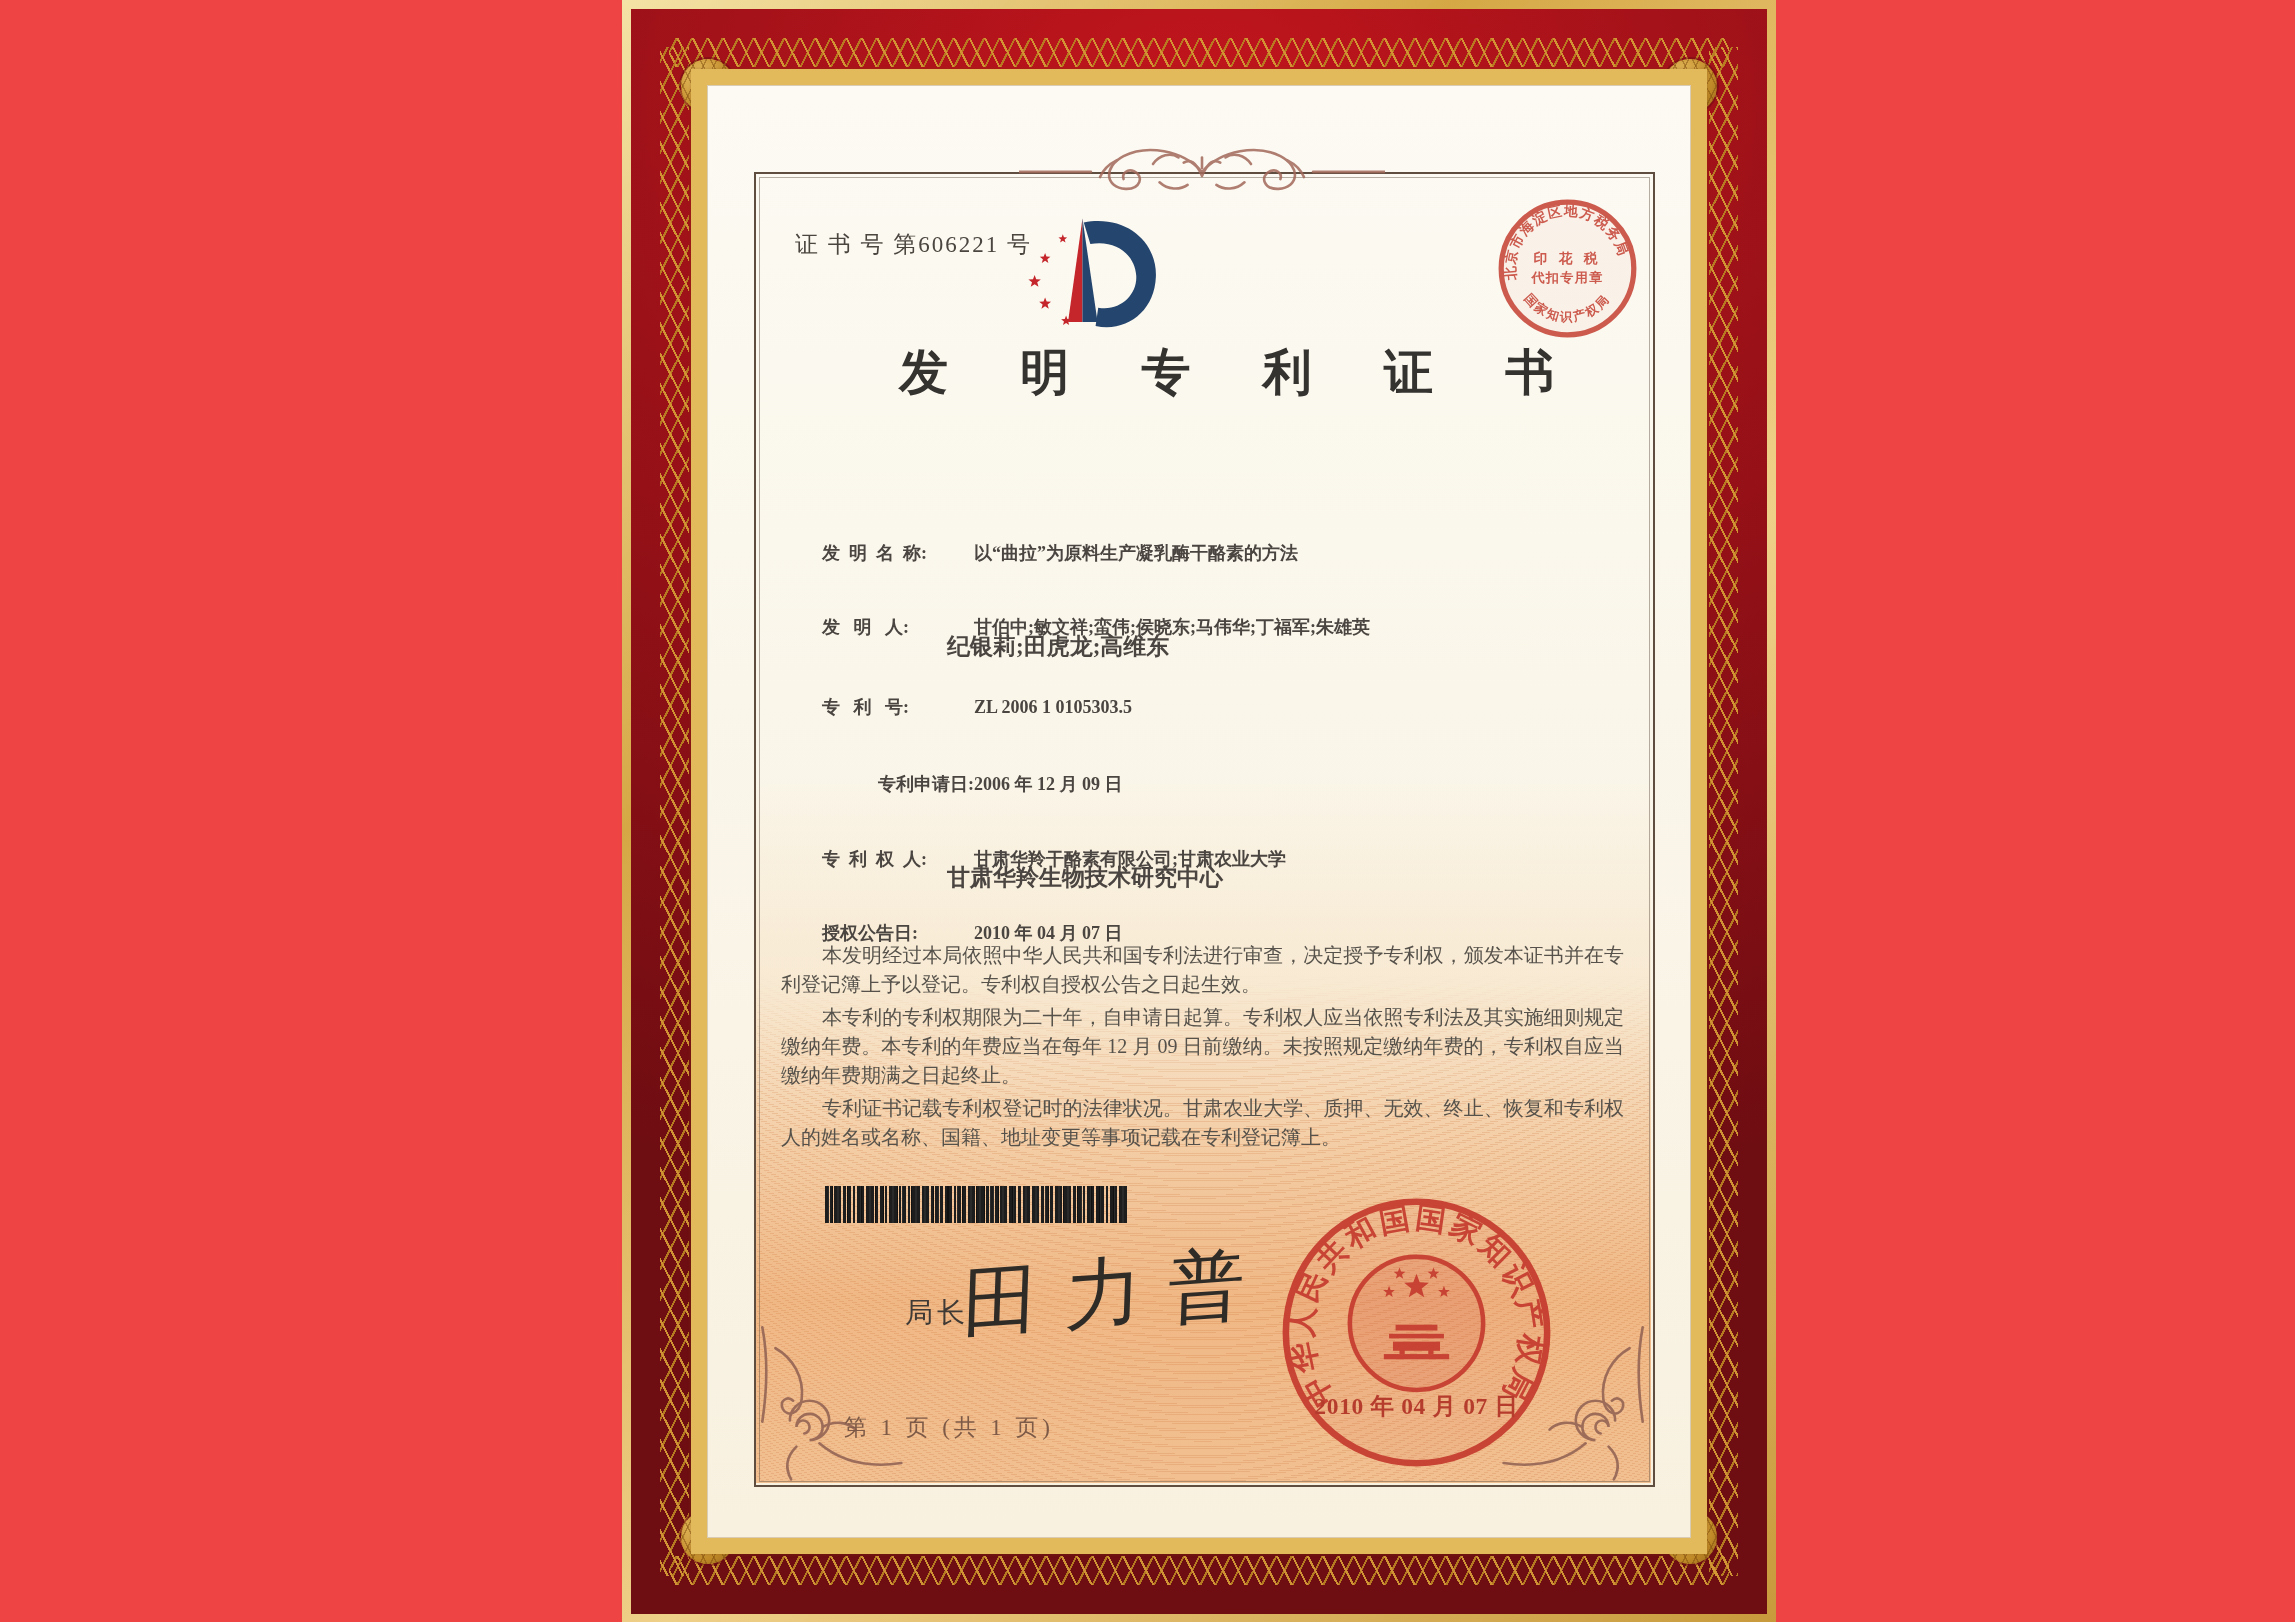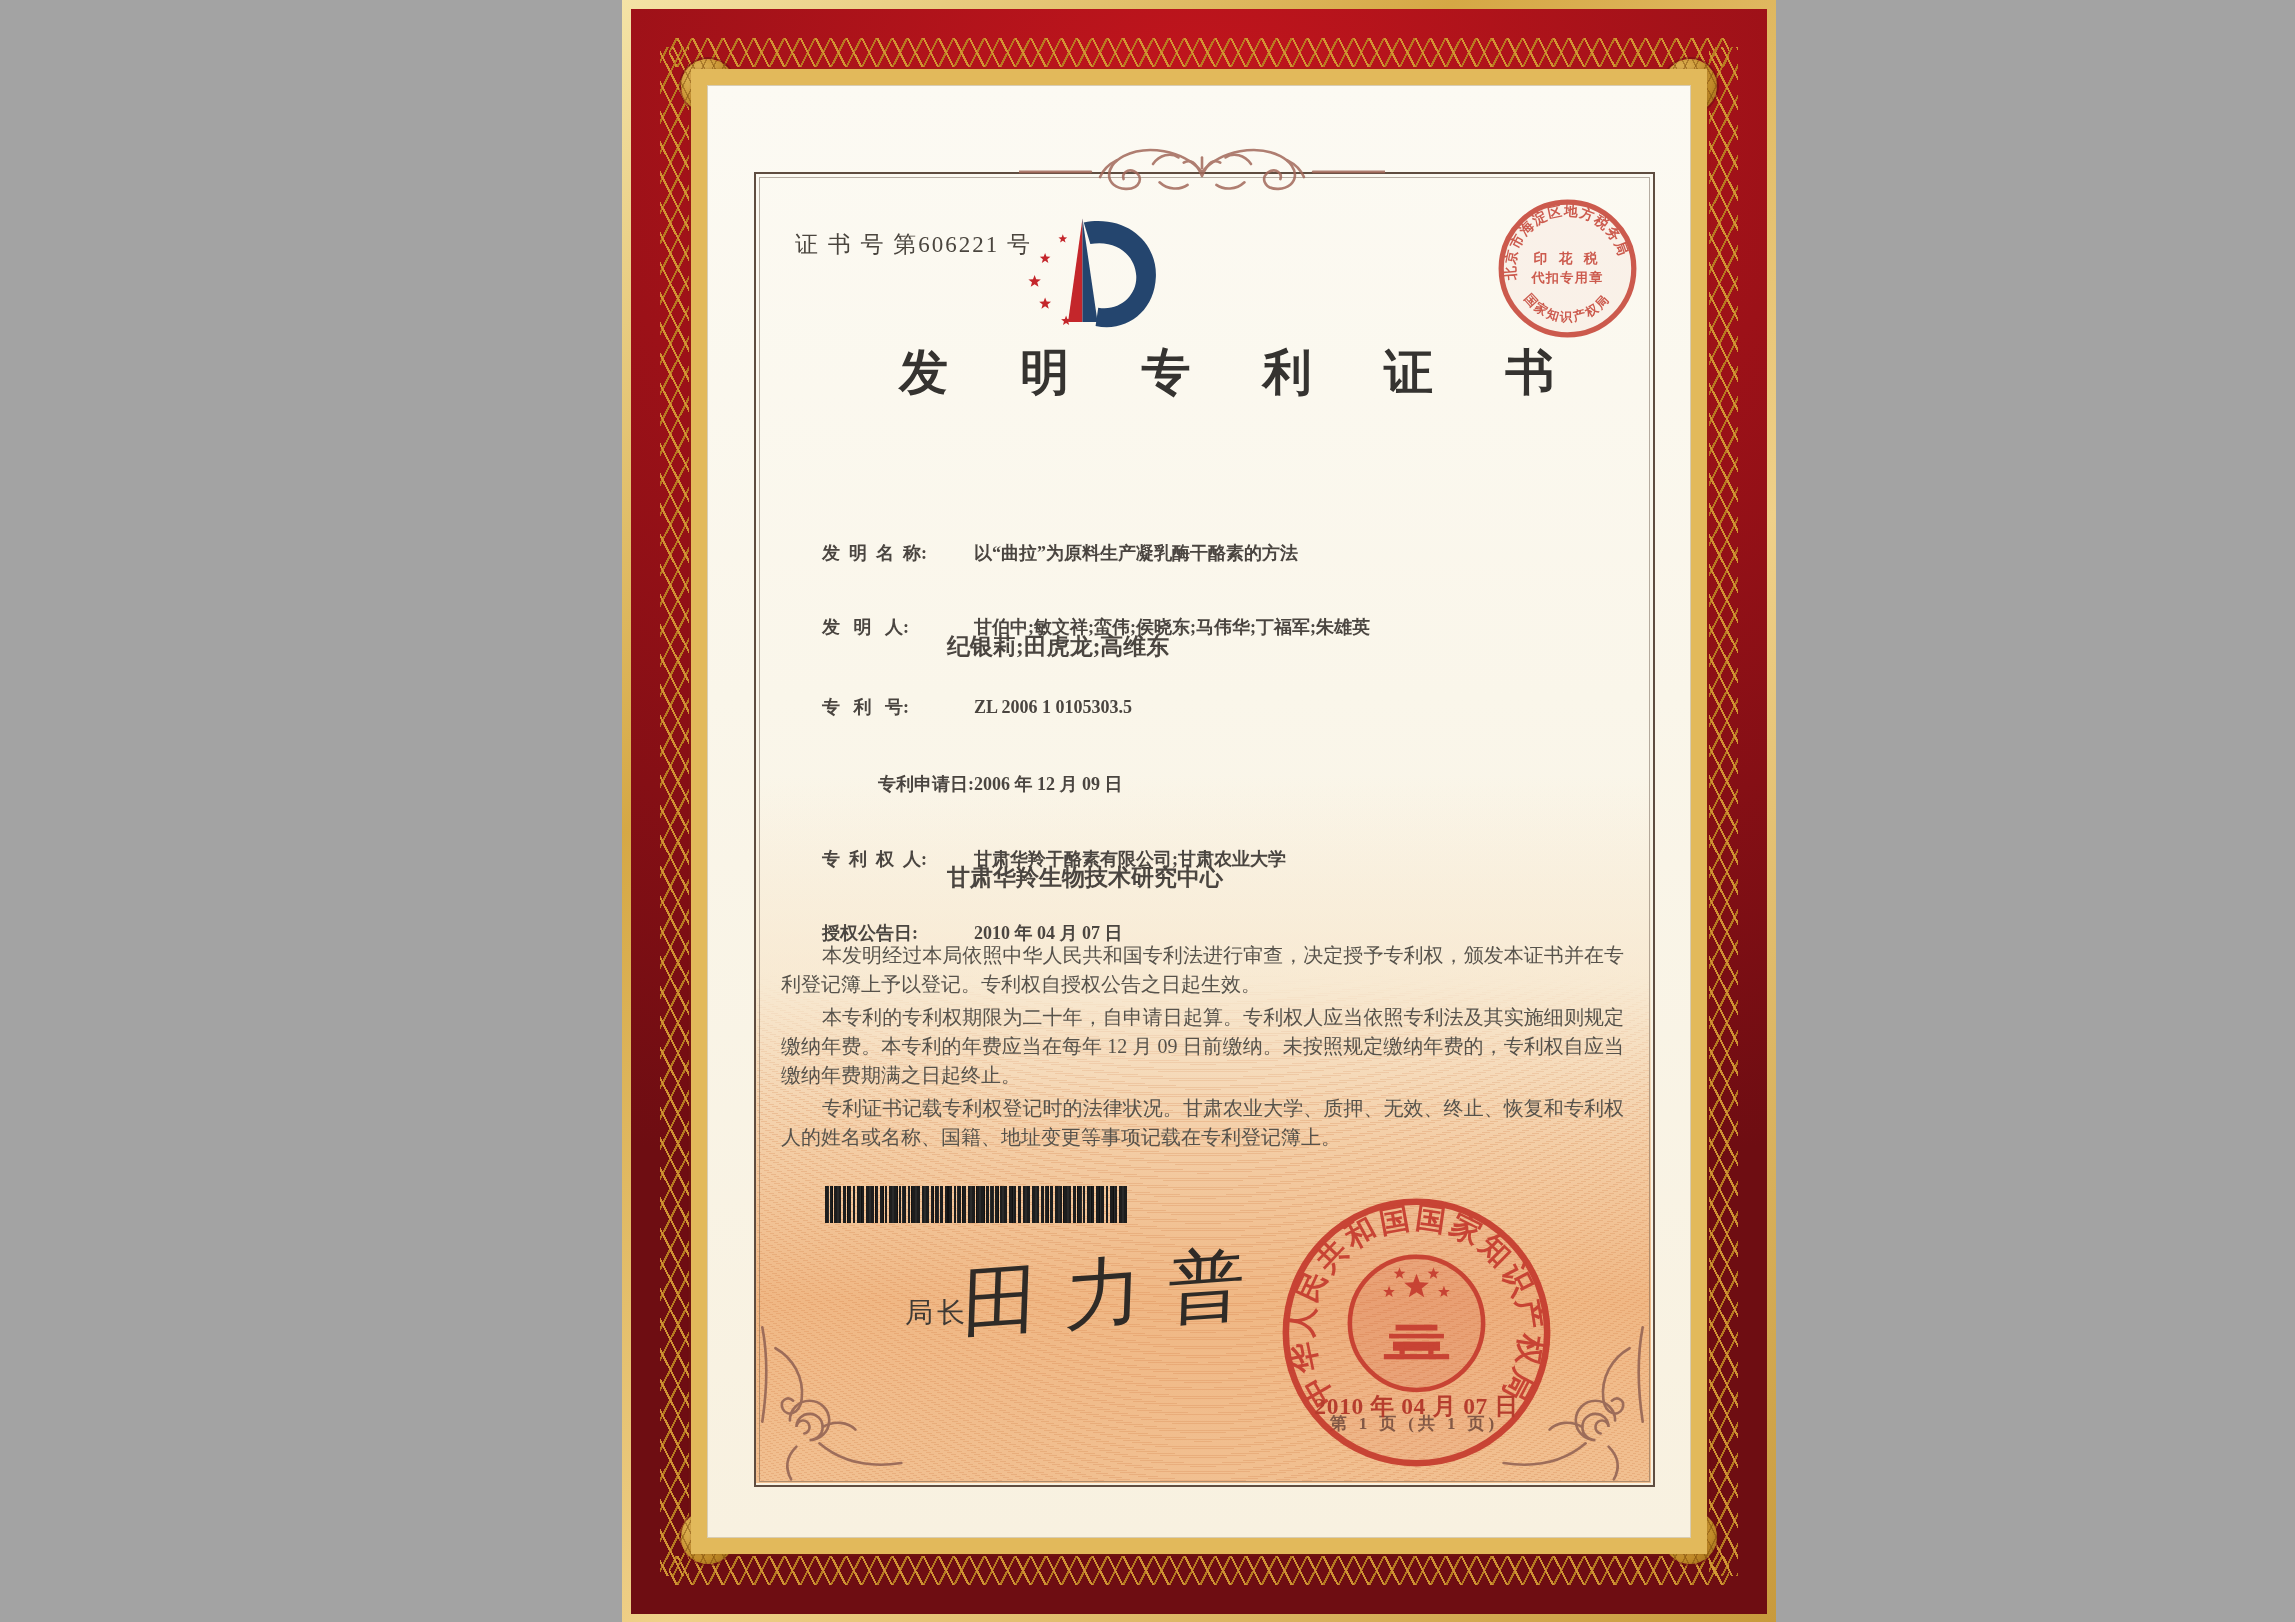--- a/index.html
+++ b/index.html
@@ -1,16 +1,16 @@
 <!DOCTYPE html>
 <html style="font-size:10.5px"><head>
 <meta charset="utf-8">
 <style>
   html,body{margin:0;padding:0;background:#ffffff;}
-  .page{position:relative;width:2295px;height:1623px;background:#a3a3a3;overflow:hidden;
+  .page{position:relative;width:2295px;height:1623px;background:#ef4444;overflow:hidden;
         font-family:"Liberation Serif","DejaVu Serif",serif;}
   .cert{position:absolute;left:622px;top:0;width:1154px;height:1623px;
         background:linear-gradient(135deg,#f4e3a6 0%,#d5a845 30%,#efd089 60%,#c89a3c 100%);}
   .band-red{position:absolute;inset:9.2px;
         background:radial-gradient(130% 70% at 50% 6%,#c2151d 0%,#9c1118 42%,#6e0d12 100%);}
   .rope{position:absolute;opacity:.95;
         background:
           repeating-linear-gradient(63deg,transparent 0 5.9px,#d59a36 5.9px 7.9px,transparent 7.9px 13.7px),
           repeating-linear-gradient(117deg,transparent 0 5.9px,#b97f22 5.9px 7.9px,transparent 7.9px 13.7px);}
   .rope-top{left:38px;top:29px;right:38px;height:29px;}
@@ -54,22 +54,22 @@
   .paras p{margin:4px;text-indent:41px;font-size:20px;line-height:29px;color:#56524b;
            text-align:justify;font-weight:500;}
   .barcode{left:203px;top:1186px;width:302px;height:37px;z-index:5;
         background:
           repeating-linear-gradient(90deg,#1d1d1d 0 2.6px,transparent 2.6px 4.6px),
           repeating-linear-gradient(90deg,#111 0 1.3px,transparent 1.3px 7.2px),
           repeating-linear-gradient(90deg,#2a2a2a 0 3.9px,transparent 3.9px 11px);}
   .sig-label{left:283px;top:1294px;font-size:28px;color:#3f3a35;letter-spacing:3.9px;z-index:5;}
   .sig-name{left:340px;top:1242px;font-size:77px;color:#2f2b27;letter-spacing:26px;z-index:6;
         transform:rotate(-4deg) skewX(-6deg);white-space:nowrap;}
-  .footer{left:222px;top:1412px;width:654px;text-align:right;font-size:17px;
-        color:#7d5a47;letter-spacing:3.9px;z-index:5;font-weight:bold;}
+  .footer{left:222px;top:1412px;width:654px;text-align:left;font-size:23px;
+        color:#7d5a47;letter-spacing:3.9px;z-index:5;}
   svg{display:block;}
   .seal-svg{left:656px;top:1194px;z-index:6;opacity:.93;}
   .stamp-svg{left:870px;top:193px;z-index:6;opacity:.9;}
   .logo-svg{left:370px;top:208px;z-index:5;}
   .orn-top{left:397px;top:130px;z-index:5;}
   .orn-bl{left:135px;top:1322px;z-index:5;}
   .orn-br{left:875px;top:1322px;z-index:5;transform:scaleX(-1);}
 </style>
 </head>
 <body>

